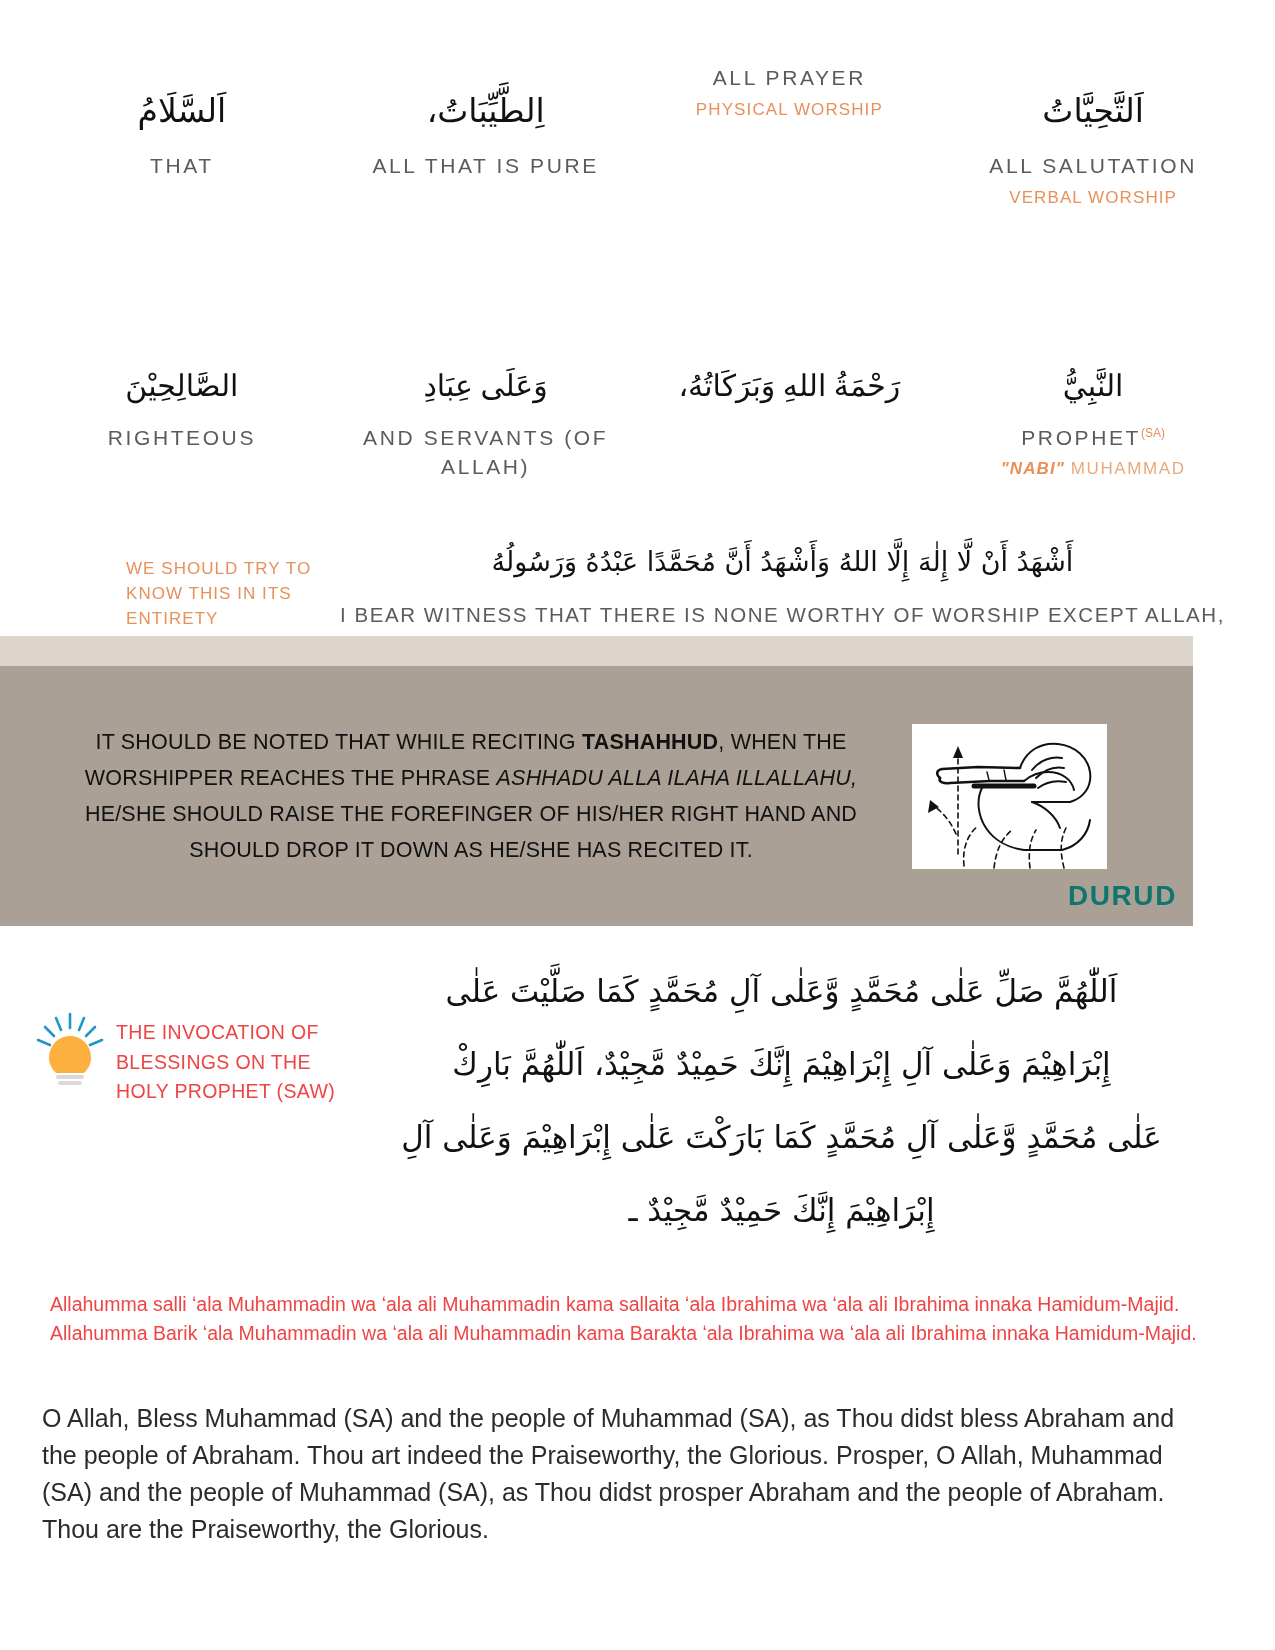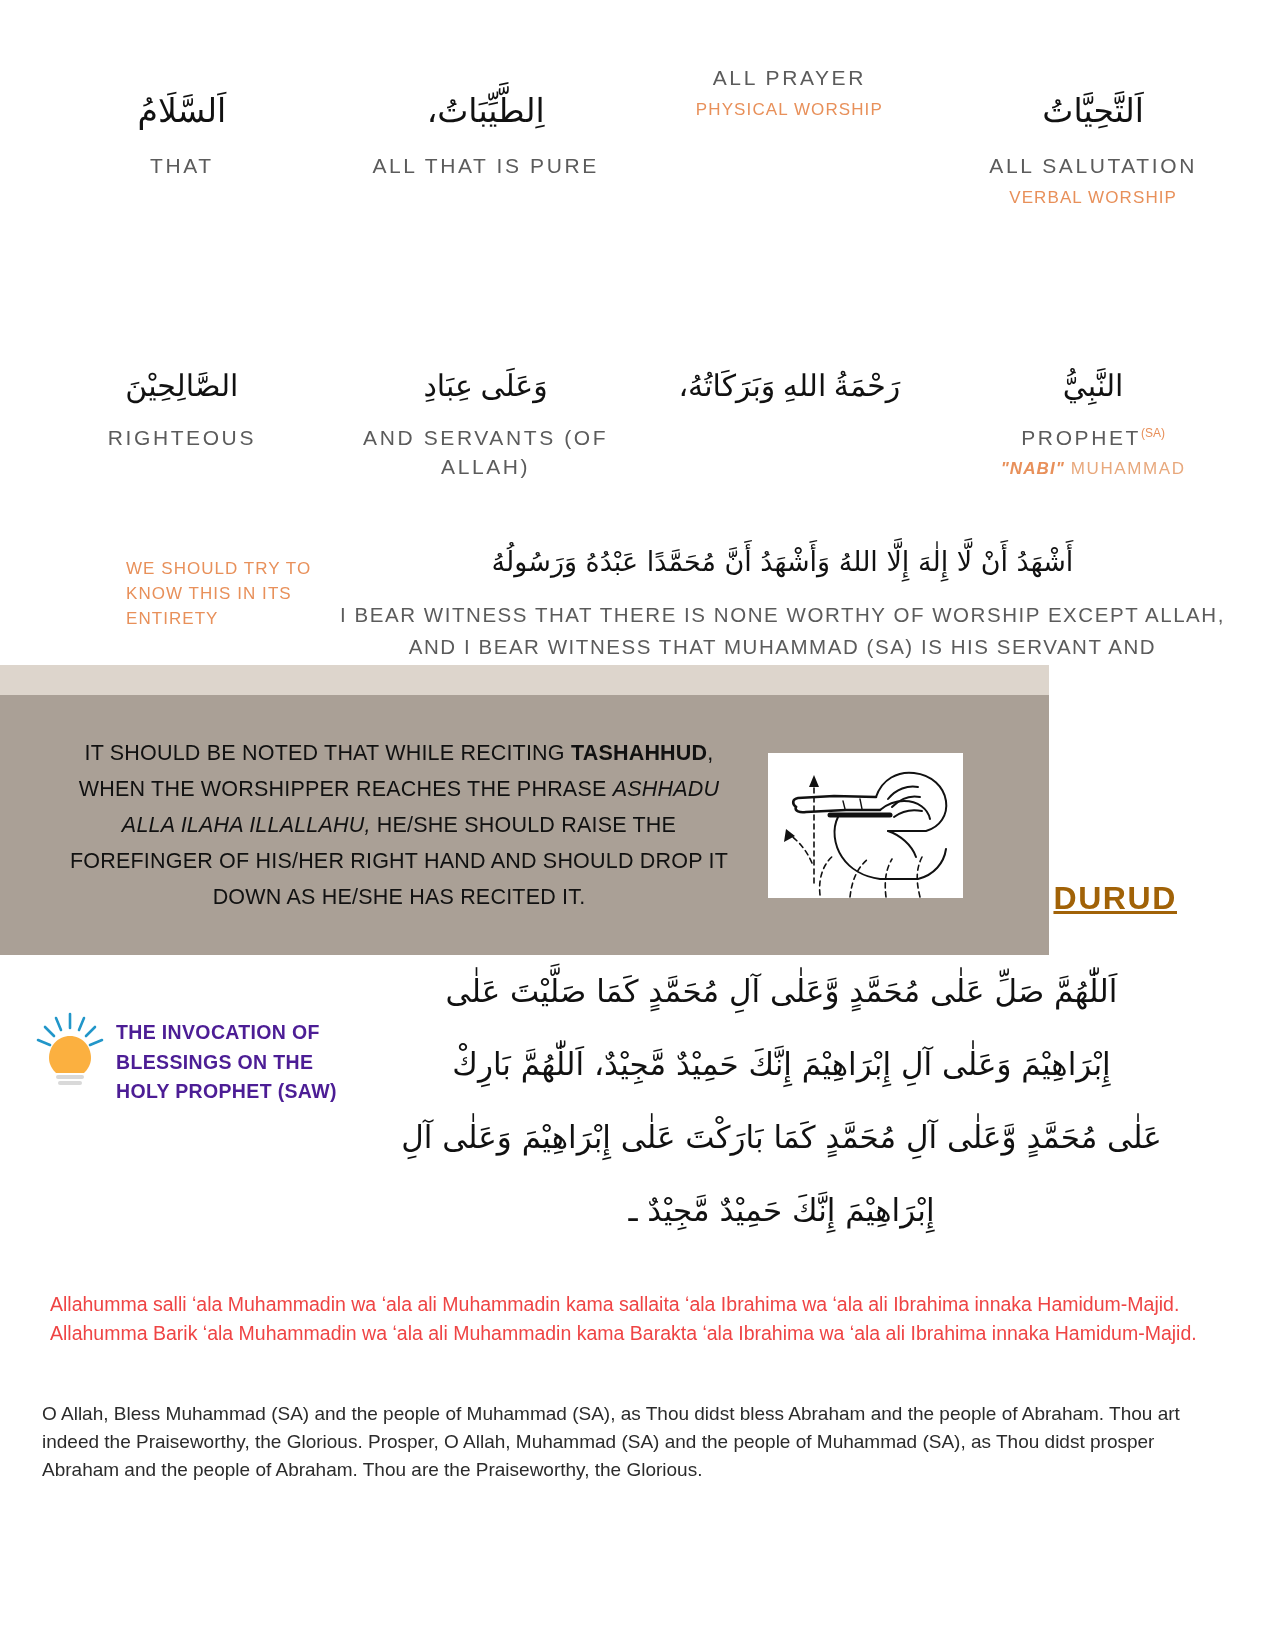--- a/index.html
+++ b/index.html
@@ -112,24 +112,23 @@
     letter-spacing: 1.55px;
     color: #5b5b5b;
     line-height: 1.55;
   }
 
   
   .band {
     position: absolute;
     left: 0;
     top: 636px;
-    width: 1049px;
+    width: 1193px;
     height: 290px;
     background: #aaa096;
-    margin-top: 29px;
   }
   .band-top-strip {
     position: absolute;
     left: 0;
     top: 0;
     width: 100%;
     height: 30px;
     background: #ddd5cc;
   }
   .band-inner {
@@ -161,25 +160,24 @@
     position: relative;
     overflow: hidden;
   }
   .hand-figure svg { display: block; width: 100%; height: 100%; }
 
   
   .durud-title {
     position: absolute;
     right: 98px;
     top: 880px;
-    font-size: 32px;
+    font-size: 28px;
     font-weight: bold;
     letter-spacing: 1.6px;
-    color: #a16207;
-    text-decoration: underline;
+    color: #0f766e;
   }
   .durud-arabic {
     position: absolute;
     left: 380px;
     right: 92px;
     top: 955px;
     direction: rtl;
     text-align: center;
     font-family: "DejaVu Sans", "Liberation Sans", sans-serif;
     font-size: 31px;
@@ -194,46 +192,45 @@
     display: flex;
     align-items: flex-start;
   }
   .bulb-icon {
     flex: 0 0 72px;
     width: 72px;
     height: 80px;
   }
   .bulb-icon svg { display: block; }
   .invocation-text {
-    color: #4c1d95;
+    color: #ef4444;
     font-size: 19.5px;
     line-height: 1.52;
     letter-spacing: 0.35px;
     padding-top: 8px;
     padding-left: 10px;
-    font-weight: bold;
   }
 
   
   .translit {
     position: absolute;
     left: 50px;
     right: 72px;
     top: 1290px;
     color: #ef4444;
     font-size: 19.5px;
     line-height: 1.5;
   }
   .translation {
     position: absolute;
     left: 42px;
     right: 72px;
     top: 1400px;
     color: #2b2b2b;
-    font-size: 19px;
+    font-size: 25px;
     line-height: 1.48;
   }
 </style>
 </head>
 <body>
 
 <div class="word-grid row1">
   <div class="word-cell">
     <div class="word-arabic">اَلتَّحِيَّاتُ</div>
     <div class="word-en">ALL SALUTATION</div>

